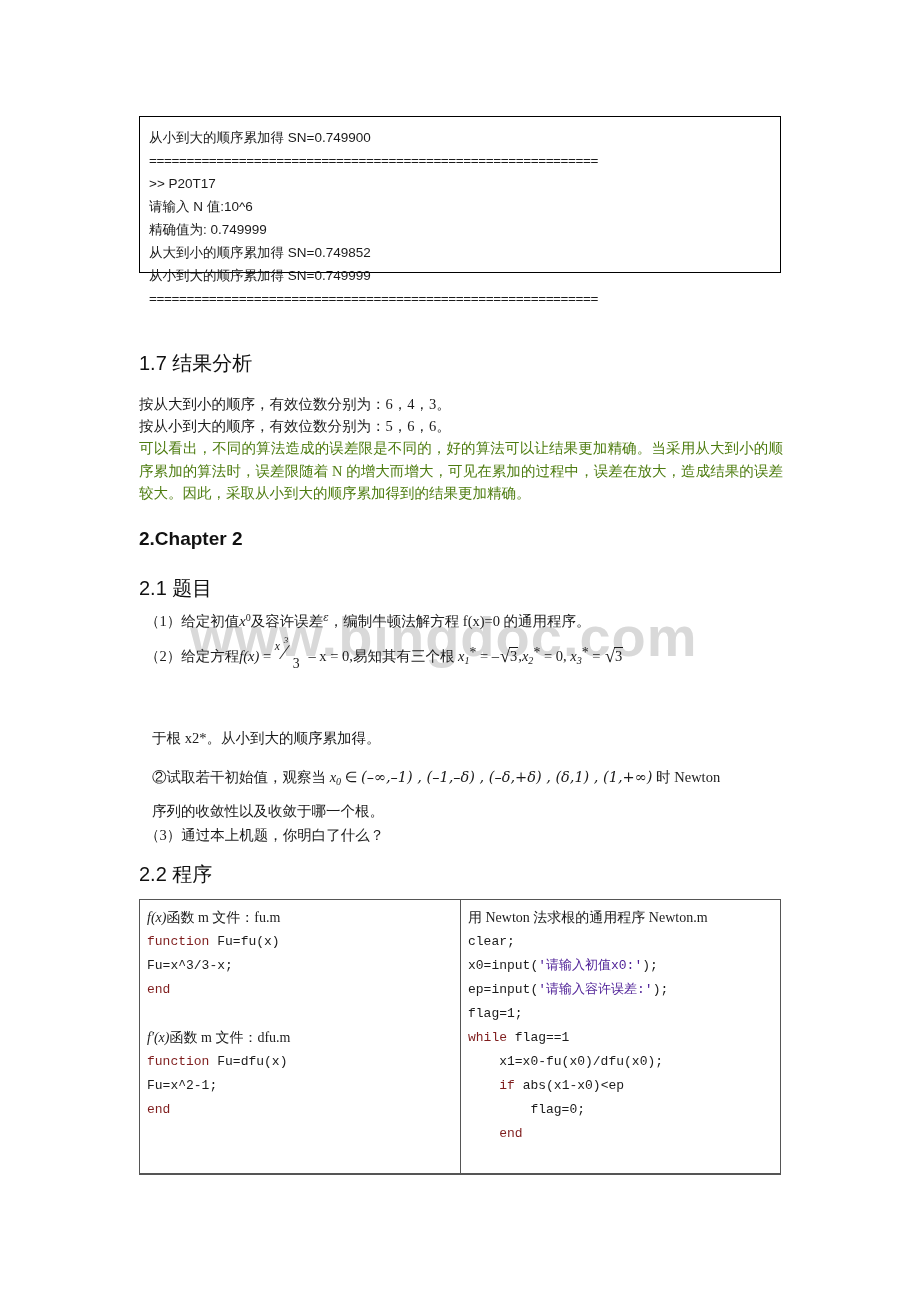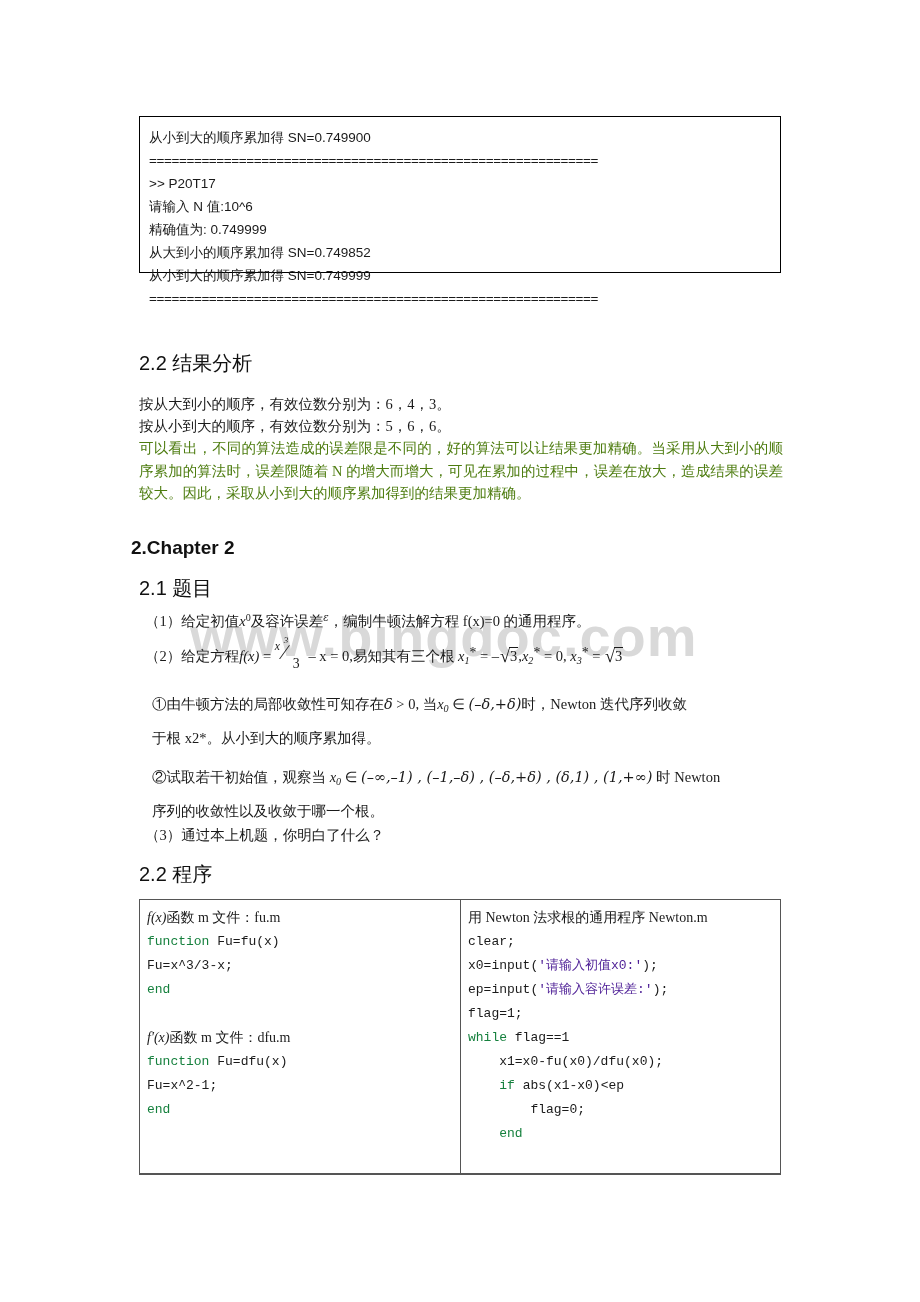--- a/index.html
+++ b/index.html
@@ -192,21 +192,21 @@
     color: #1a1a1a;
     white-space: nowrap;
   }
   .code-line {
     font-family: "Liberation Mono", "DejaVu Sans Mono", monospace;
     font-size: 13px;
     line-height: 24px;
     color: #1a1a1a;
     white-space: pre;
   }
-  .kw  { color: #15803d; }
+  .kw  { color: #7f1d1d; }
   .str { color: #4c1d95; }
   .blank-line { height: 24px; line-height: 24px; }
 </style>
 </head>
 <body>
 
 <div id="watermark">www.bingdoc.com</div>
 
 <div id="page">
 
@@ -216,47 +216,44 @@
       <div class="console-rule">============================================================</div>
       <div class="console-line">&gt;&gt; P20T17</div>
       <div class="console-line">请输入 N 值:10^6</div>
       <div class="console-line">精确值为:   0.749999</div>
       <div class="console-line">从大到小的顺序累加得 SN=0.749852</div>
       <div class="console-line">从小到大的顺序累加得 SN=0.749999</div>
       <div class="console-rule">============================================================</div>
     </div>
   </div>
 
-  <div class="h2-head" style="left:139px; top:350px;">2.2 结果分析</div>
+  <div class="h2-head" style="left:139px; top:350px;">1.7 结果分析</div>
 
   <div class="body-line" style="left:139px; top:393px;">按从大到小的顺序，有效位数分别为：6，4，3。</div>
 
   <div class="body-line" style="left:139px; top:415px;">按从小到大的顺序，有效位数分别为：5，6，6。</div>
 
   <div class="body-para" style="left:139px; top:437px; width:644px;">可以看出，不同的算法造成的误差限是不同的，好的算法可以让结果更加精确。当采用从大到小的顺序累加的算法时，误差限随着 N 的增大而增大，可见在累加的过程中，误差在放大，造成结果的误差较大。因此，采取从小到大的顺序累加得到的结果更加精确。</div>
 
-  <div class="h1-head" style="left:131px; top:528px;margin-top:9px;">2.Chapter 2</div>
+  <div class="h1-head" style="left:139px; top:528px;">2.Chapter 2</div>
 
   <div class="h2-head" style="left:139px; top:575px;">2.1 题目</div>
 
   <div class="math-line" style="left:145px; top:612px;">
     <span>（1）给定初值</span><span class="mi">x</span><span class="sup">0</span><span>及容许误差</span><span class="gk sup">ε</span><span>，编制牛顿法解方程 f(x)=0 的通用程序。</span>
   </div>
 
   <div class="math-line" style="left:145px; top:645px;">
     <span>（2）给定方程</span><span class="mi">f</span><span class="mi">(x)</span><span> = </span><span class="diagfrac">
         <span class="num">x</span><span class="num" style="left:9px; top:-14px; font-size:0.62em;">3</span>
         <span class="slash">∕</span>
         <span class="den">3</span>
     </span><span> – x  = 0</span><span>,易知其有三个根 </span><span class="mi">x</span><span class="sub">1</span><span class="star">*</span><span> = –</span><span class="radical"><span class="rad-sym">√</span><span class="rad-body">3</span></span><span>,</span><span class="mi">x</span><span class="sub">2</span><span class="star">*</span><span> = 0, </span><span class="mi">x</span><span class="sub">3</span><span class="star">*</span><span> = </span><span class="radical"><span class="rad-sym">√</span><span class="rad-body">3</span></span>
   </div>
 
-  <div class="math-line" style="left:152px; top:695px;">
-    <span>①由牛顿方法的局部收敛性可知存在</span><span class="gk">δ</span><span> &gt; 0, </span><span>当</span><span class="mi">x</span><span class="sub">0</span><span> ∈ </span><span class="gk">(–δ,+δ)</span><span>时，Newton 迭代序列收敛</span>
-  </div>
 
   <div class="body-line" style="left:152px; top:727px;">于根 x2*。从小到大的顺序累加得。</div>
 
   <div class="math-line" style="left:152px; top:768px;">
     <span>②试取若干初始值，观察当 </span><span class="mi">x</span><span class="sub">0</span><span> ∈ </span><span class="gk">(–∞,–1) , (–1,–δ) , (–δ,+δ) , (δ,1) , (1,+∞)</span><span> 时 Newton</span>
   </div>
 
   <div class="body-line" style="left:152px; top:800px;">序列的收敛性以及收敛于哪一个根。</div>
 
   <div class="body-line" style="left:145px; top:824px;">（3）通过本上机题，你明白了什么？</div>

